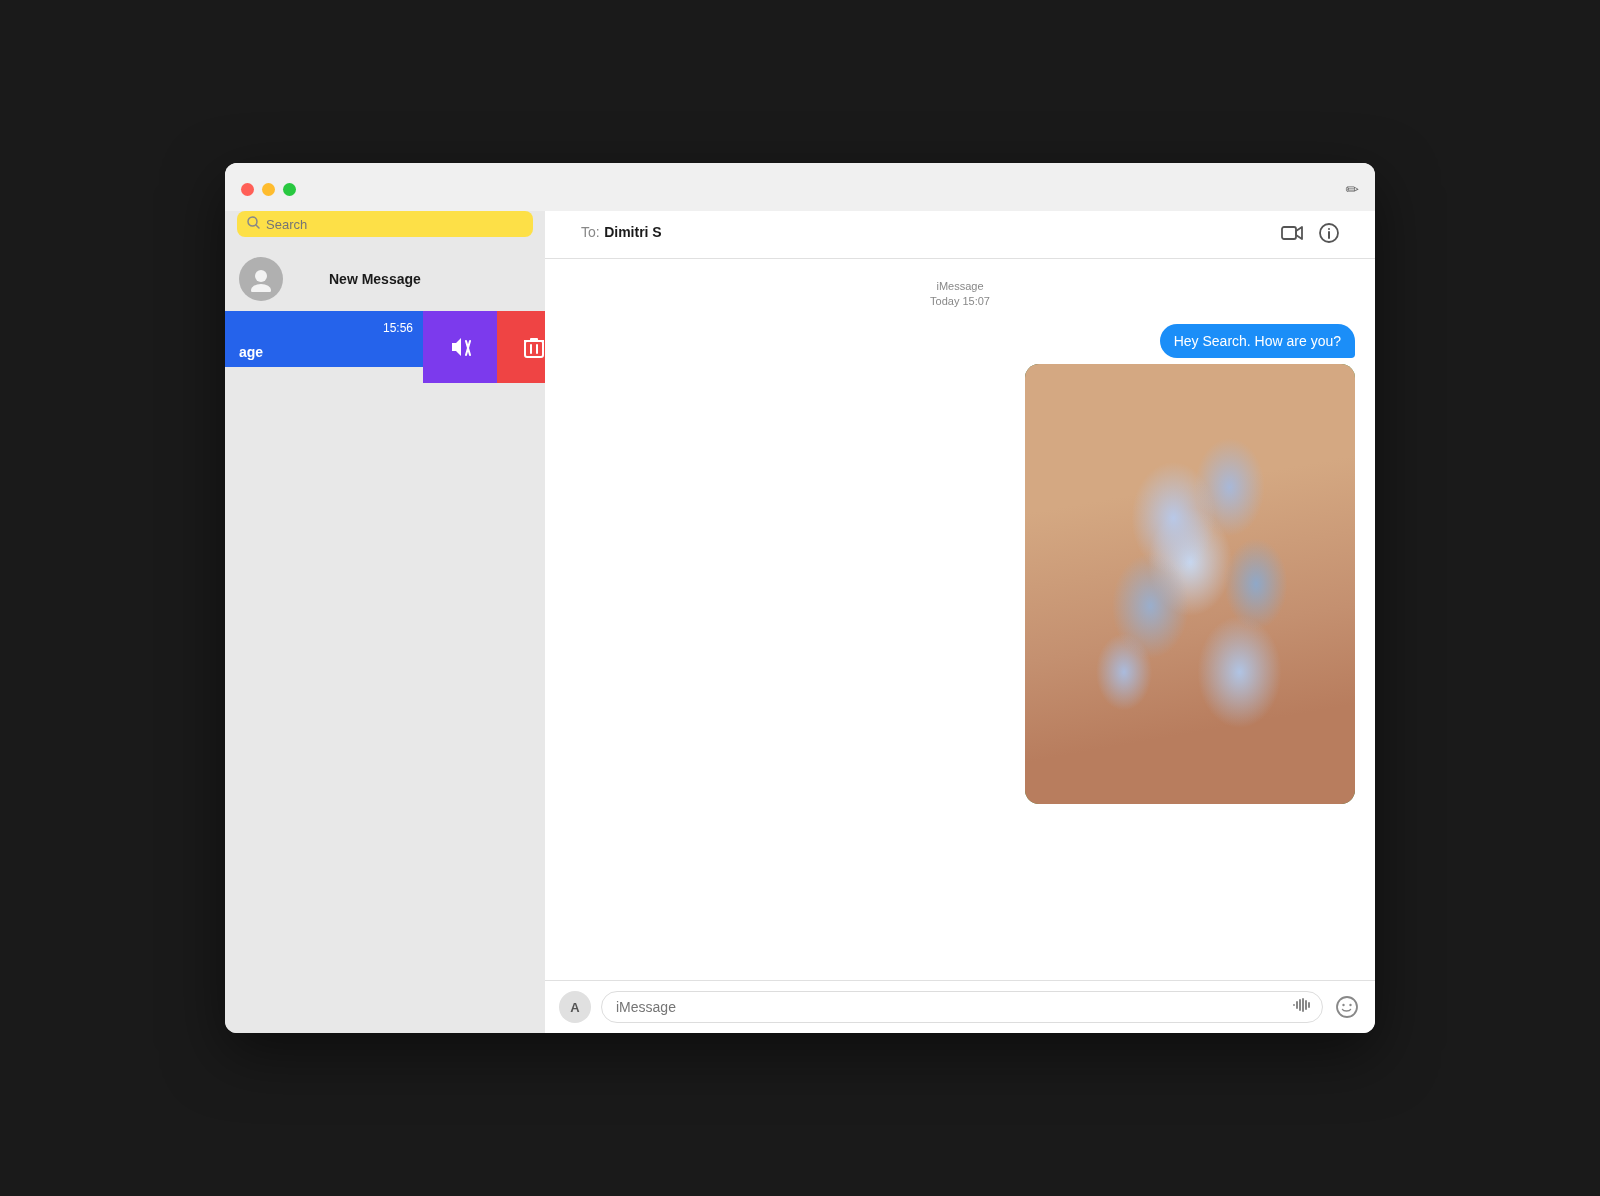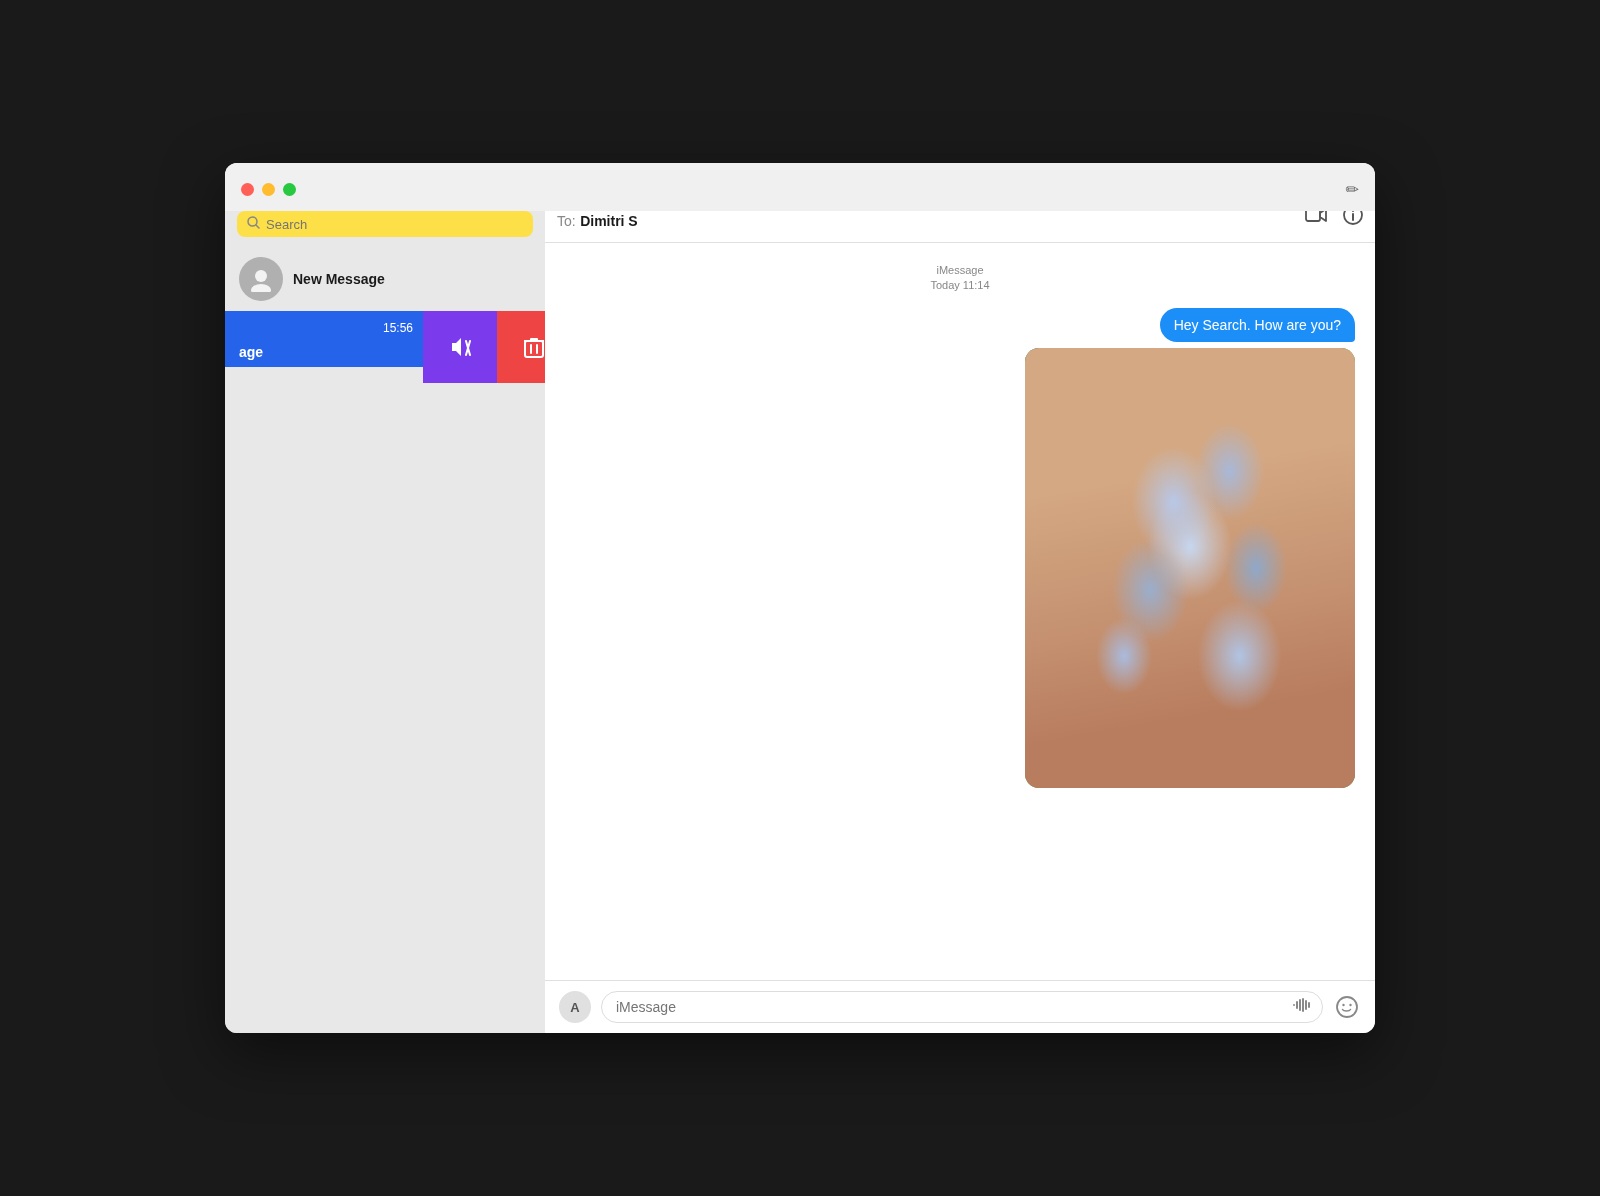--- a/index.html
+++ b/index.html
@@ -177,25 +177,25 @@
     }
     
     .chat-area {
       flex: 1;
       background: #fff;
       display: flex;
       flex-direction: column;
     }
     .chat-header {
       display: flex;
-      align-items: flex-end;
+      align-items: flex-start;
       justify-content: space-between;
-      padding: 12px 12px;
+      padding: 12px 36px;
       border-bottom: 1px solid #e0e0e0;
-      height: 32px;
+      height: 48px;
       flex-shrink: 0;
     }
     .chat-header-to {
       font-size: 14px;
       color: #888;
     }
     .chat-header-name {
       font-size: 14px;
       font-weight: 600;
       color: #1a1a1a;
@@ -353,21 +353,21 @@
           <svg width="13" height="13" viewBox="0 0 13 13" fill="none">
             <circle cx="5.5" cy="5.5" r="4.5" stroke="#888" stroke-width="1.5"></circle>
             <line x1="9" y1="9" x2="12" y2="12" stroke="#888" stroke-width="1.5" stroke-linecap="round"></line>
           </svg>
         </span>
         <input class="search-input" type="text" placeholder="Search" style="">
       </div>
 
       <div class="conversation-list">
 
-        <div class="conversation-item" style="background:#e8e8e8;">
+        <div class="conversation-item" style="background:#e8e8e8;gap:36px;">
           <div class="avatar">
             <svg width="26" height="26" viewBox="0 0 26 26" fill="none">
               <circle cx="13" cy="10" r="6" fill="#fff" opacity="0.85"></circle>
               <ellipse cx="13" cy="24" rx="10" ry="6" fill="#fff" opacity="0.85"></ellipse>
             </svg>
           </div>
           <div class="conv-info">
             <div class="conv-name">New Message</div>
           </div>
         </div>
@@ -422,21 +422,21 @@
               <path d="M10 9v6" stroke="#555" stroke-width="2" stroke-linecap="round"></path>
               <circle cx="10" cy="6" r="1" fill="#555"></circle>
             </svg>
           </span>
         </div>
       </div>
 
       <div class="chat-messages">
         <div class="message-timestamp">
           <div>iMessage</div>
-          <div>Today 11:14</div>
+          <div>Today 15:07</div>
         </div>
 
         <div class="message-row">
           <div class="message-bubble">Hey Search. How are you?</div>
         </div>
 
         <div class="message-image-container">
           <div class="message-image">
             <div class="flower-image"></div>
           </div>

